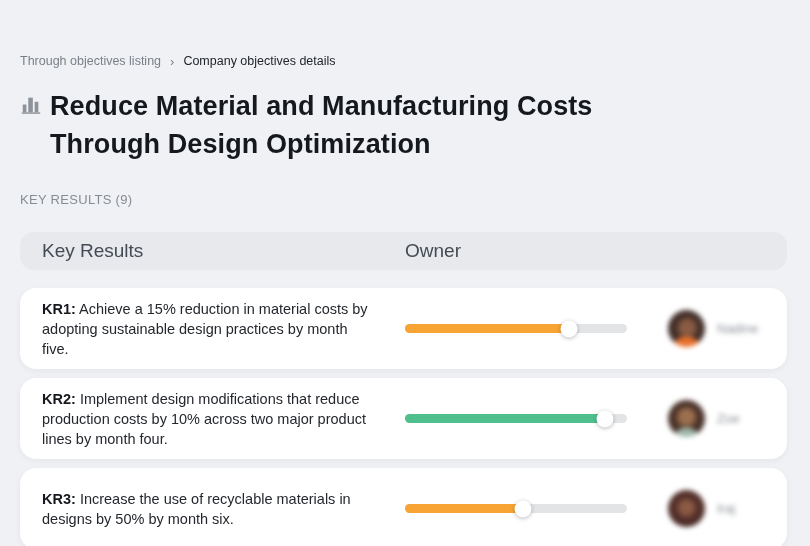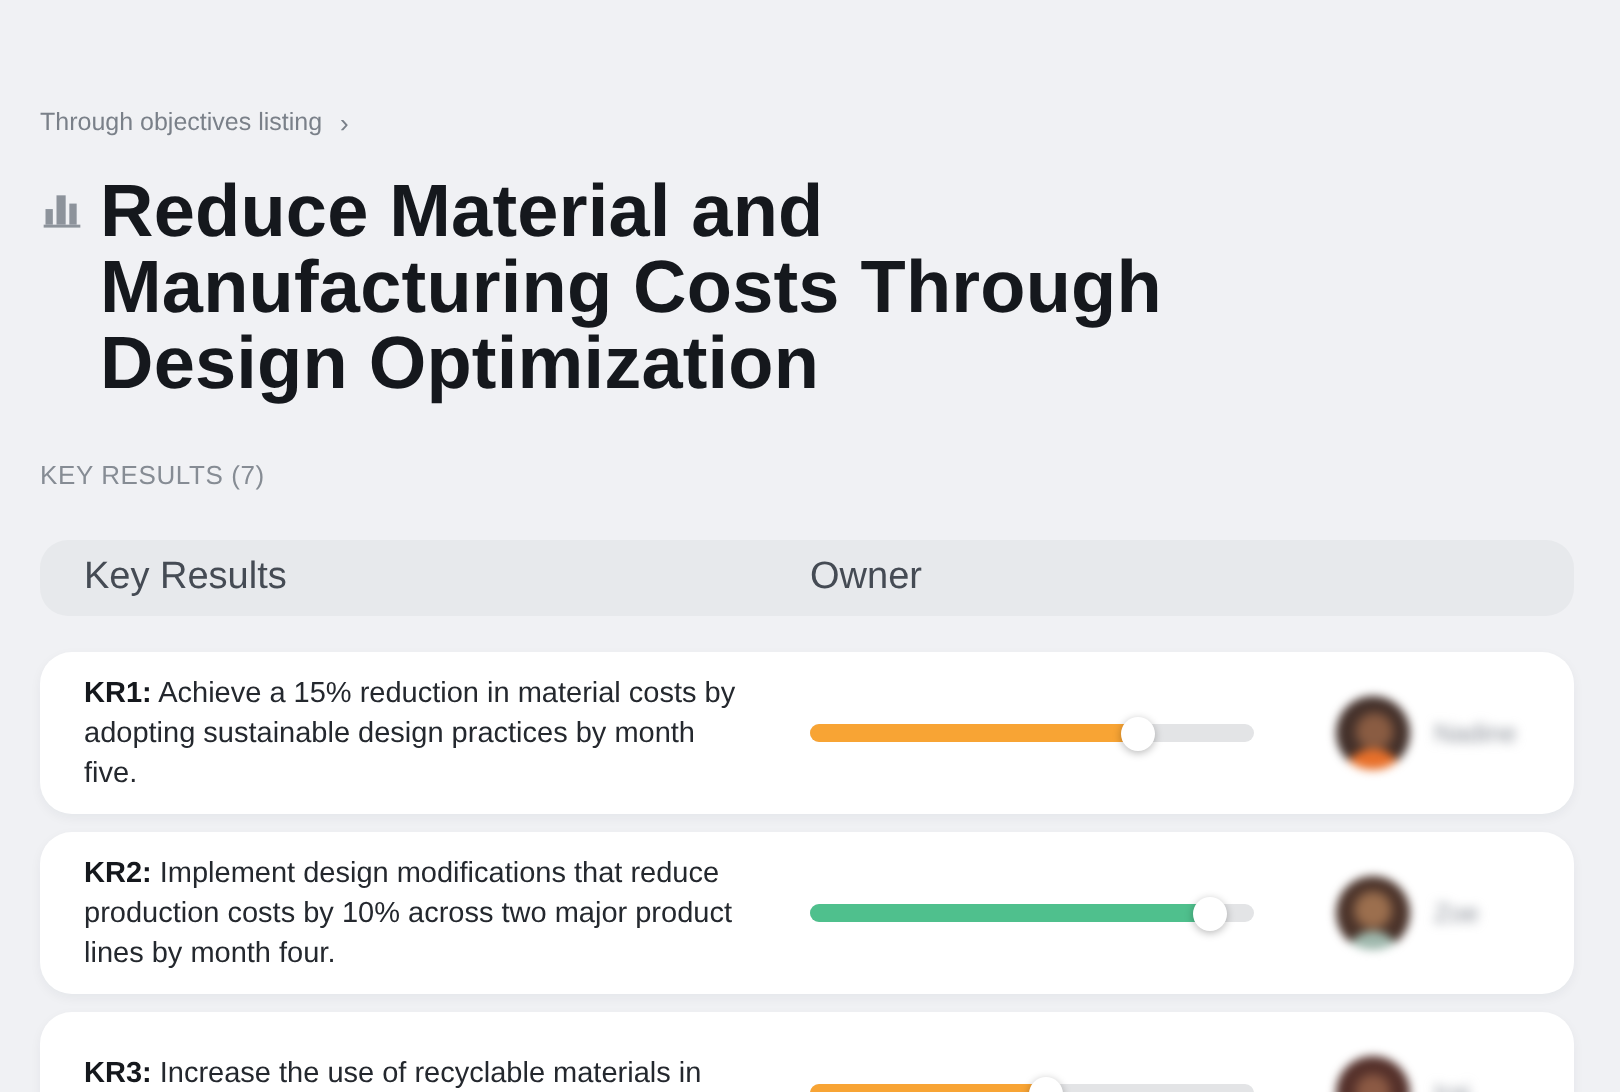--- a/index.html
+++ b/index.html
@@ -18,21 +18,21 @@
   }
   .crumb-link{color:#7a8089;cursor:pointer;}
   .crumb-sep{color:#7a8089;font-size:13px;line-height:1;}
   .crumb-current{color:#22262b;}
 
   
   .title-row{display:flex;align-items:flex-start;gap:8px;margin-top:19px;}
   .title-icon{flex:0 0 auto;margin-top:7px;}
   .page-title{
     margin:0;max-width:580px;
-    font-size:37px;line-height:38px;font-weight:700;color:#15181d;
+    font-size:27px;line-height:38px;font-weight:700;color:#15181d;
     letter-spacing:.1px;
   }
 
   
   .section-label{
     margin-top:29px;font-size:13px;color:#868c94;letter-spacing:.3px;
   }
 
   
   .table-header{
@@ -99,37 +99,38 @@
   }
 </style>
 </head>
 <body>
 
 <div class="content">
 
   <div class="breadcrumb">
     <span class="crumb-link">Through objectives listing</span>
     <span class="crumb-sep">›</span>
+    <span class="crumb-current">Company objectives details</span>
   </div>
 
   <div class="title-row">
     <span class="title-icon">
       <svg width="22" height="22" viewBox="0 0 24 24">
         <g fill="#8d939b">
           <rect x="3" y="11.5" width="4" height="8.5"></rect>
           <rect x="9" y="4" width="5" height="16"></rect>
           <rect x="16" y="8.5" width="4" height="11.5"></rect>
           <rect x="2" y="20" width="20" height="1.6"></rect>
         </g>
       </svg>
     </span>
     <h1 class="page-title">Reduce Material and Manufacturing Costs Through Design Optimization</h1>
   </div>
 
-  <div class="section-label">KEY RESULTS (7)</div>
+  <div class="section-label">KEY RESULTS (9)</div>
 
   <div class="table-header">
     <span class="col-keyresults">Key Results</span>
     <span class="col-owner">Owner</span>
   </div>
 
   <div class="rows">
 
     <div class="kr-row">
       <div class="kr-text">

